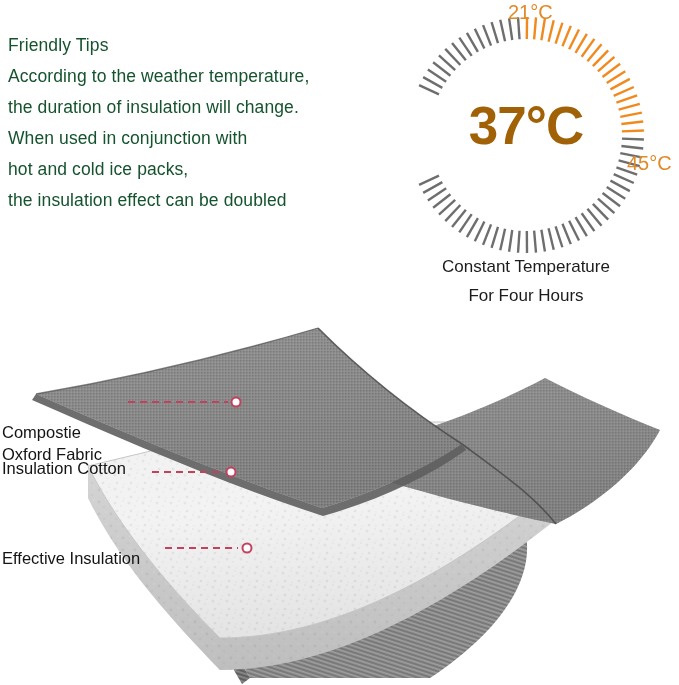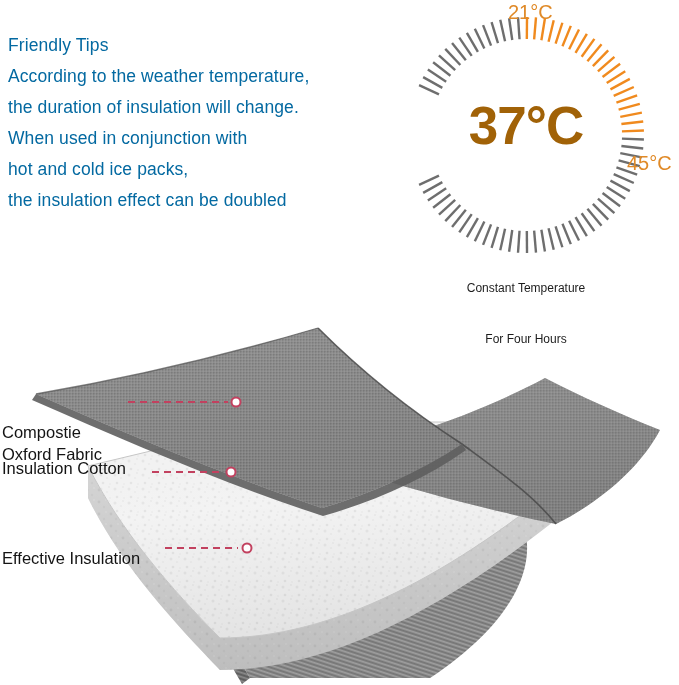--- a/index.html
+++ b/index.html
@@ -21,21 +21,21 @@
   #tips-block {
     position: absolute;
     left: 8px;
     top: 30px;
     width: 370px;
   }
   #tips-block .tip-line {
     font-size: 17.5px;
     line-height: 31px;
     letter-spacing: 0.1px;
-    color: #0369a1;
+    color: #14532d;
     white-space: nowrap;
   }
 
   
   #gauge-wrap {
     position: absolute;
     left: 395px;
     top: 0px;
     width: 284px;
     height: 320px;
@@ -69,25 +69,24 @@
   #gauge-label-max { left: 232px; top: 152px; }
 
   #gauge-caption {
     position: absolute;
     left: 0;
     top: 252px;
     width: 262px;
     text-align: center;
   }
   #gauge-caption .cap-line {
-    font-size: 12px;
+    font-size: 17px;
     line-height: 29px;
     color: #1c1c1c;
     white-space: nowrap;
-    margin-top: 22px;
   }
 
   
   #layers-illustration {
     position: absolute;
     left: 0px;
     top: 318px;
     width: 679px;
     height: 367px;
   }

